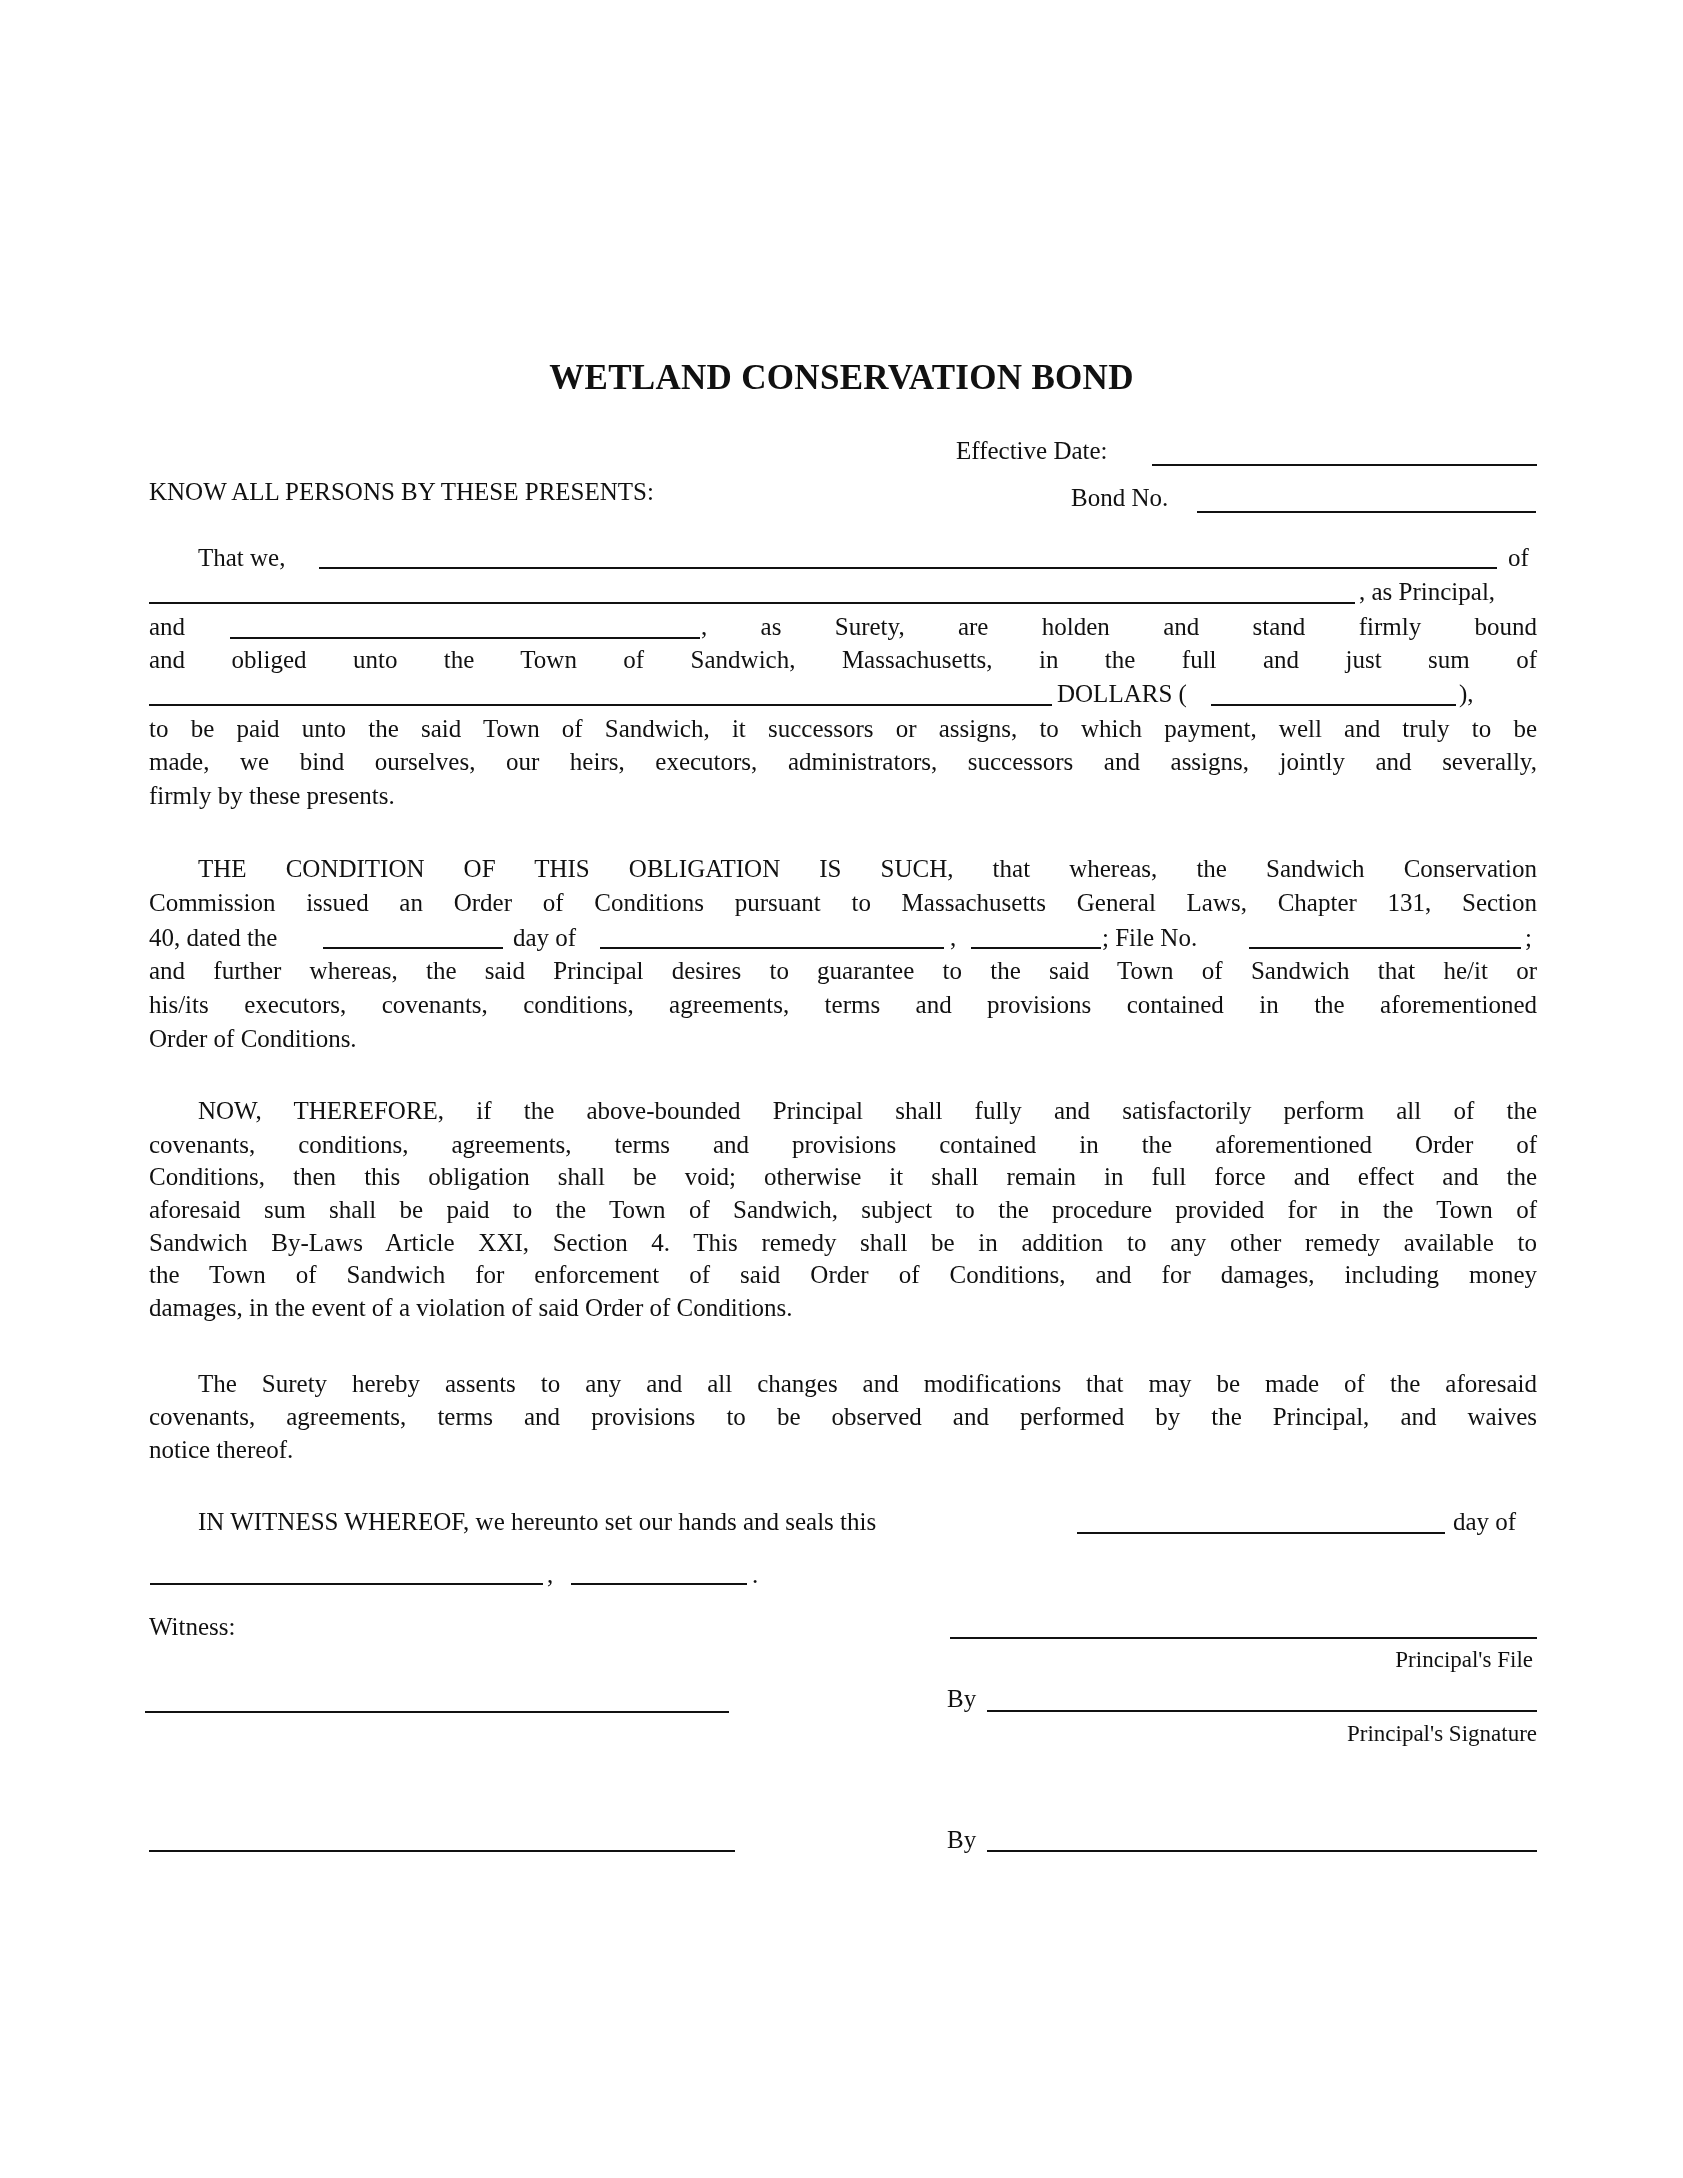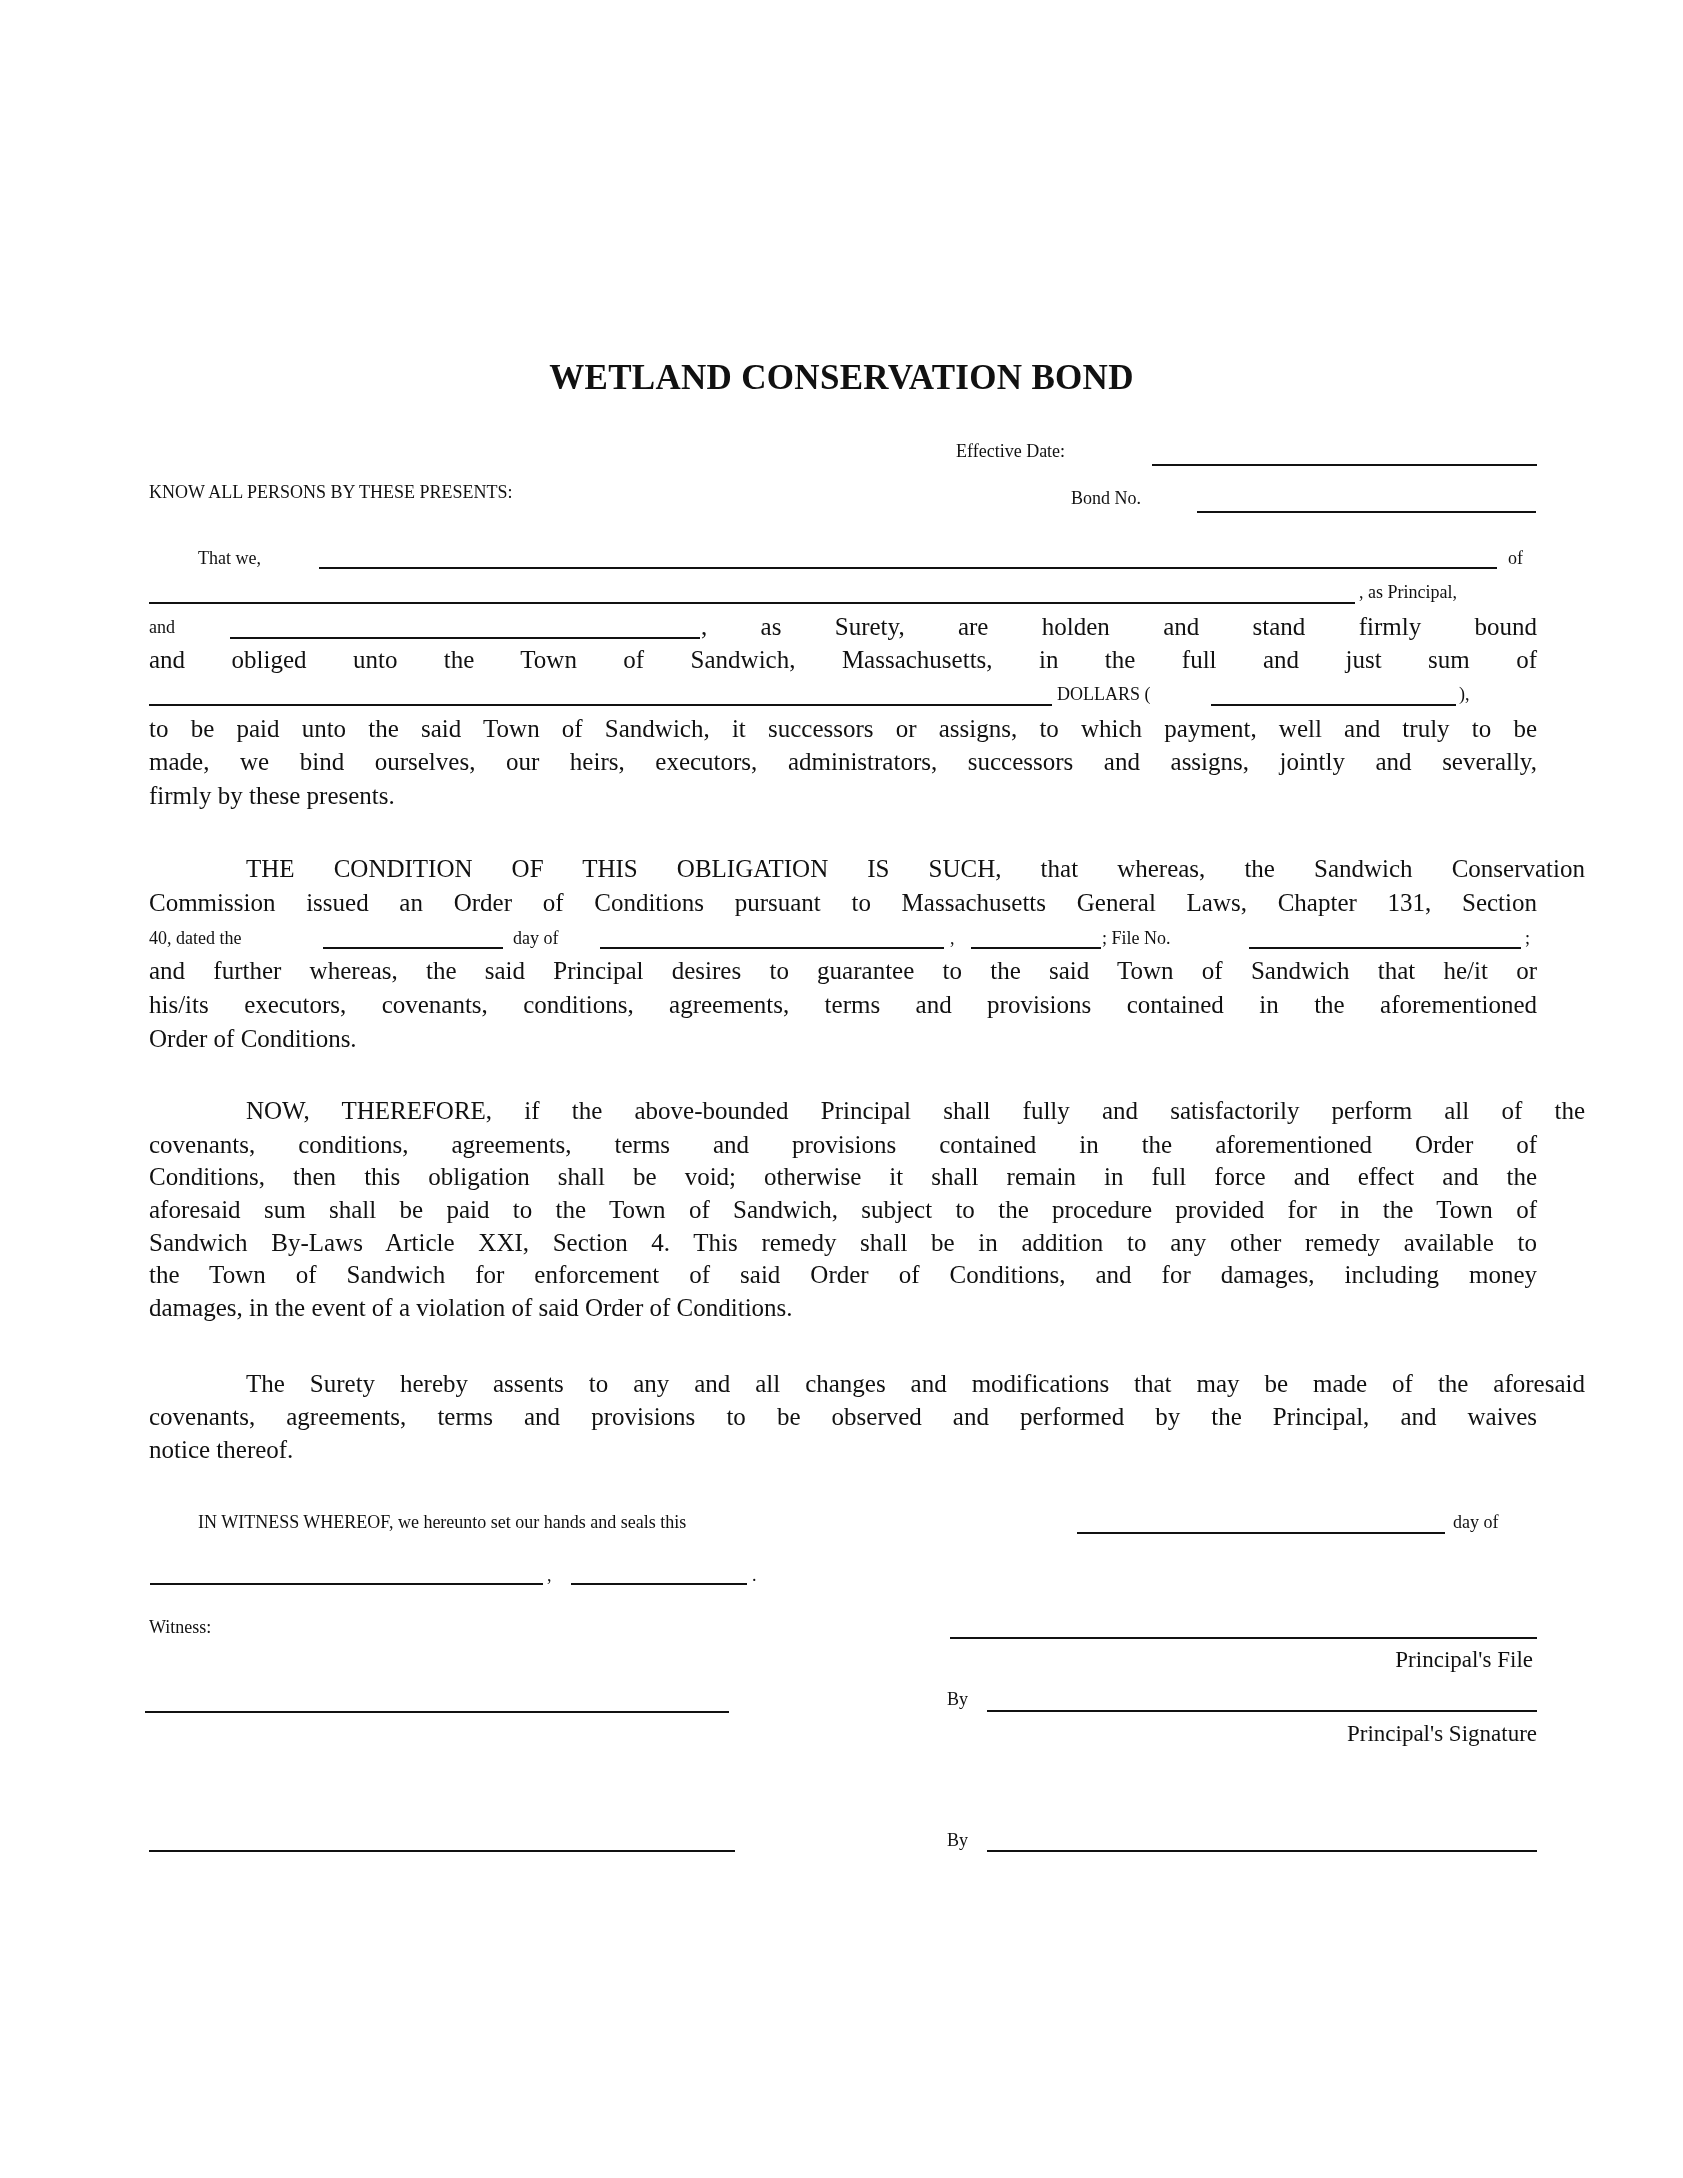--- a/index.html
+++ b/index.html
@@ -1,24 +1,24 @@
 <!DOCTYPE html>
 <html><head>
 <meta charset="utf-8">
 <style>
   html, body { margin: 0; padding: 0; background: #ffffff; }
   body { width: 1683px; height: 2178px; position: relative; overflow: hidden;
          font-family: "Liberation Serif", "DejaVu Serif", serif; color: #111111; }
   .abs { position: absolute; white-space: nowrap; }
-  .txt { font-size: 18px; line-height: 30px; }
+  .txt { font-size: 25px; line-height: 30px; }
   .title { font-size: 35px; font-weight: bold; letter-spacing: 0.3px; }
   .line { position: absolute; height: 0; border-top: 2px solid #111111; }
   .jline { position: absolute; left: 149px; width: 1388px; font-size: 25px; line-height: 30px;
            text-align: justify; text-align-last: justify; white-space: nowrap; }
-  .jline.indent { left: 198px; width: 1339px; margin-left: 48px; }
+  .jline.indent { left: 198px; width: 1339px; }
   .para-line { position: absolute; left: 149px; font-size: 25px; line-height: 30px; white-space: nowrap; }
   .right { text-align: right; }
 </style>
 </head>
 <body>
 
 <div class="abs title" style="left:0; width:1683px; text-align:center; top:358px;">WETLAND CONSERVATION BOND</div>
 
 <div class="abs txt" style="left:956px; top:436px;">Effective Date:</div>
 <div class="line" style="left:1152px; width:385px; top:464px;"></div>

